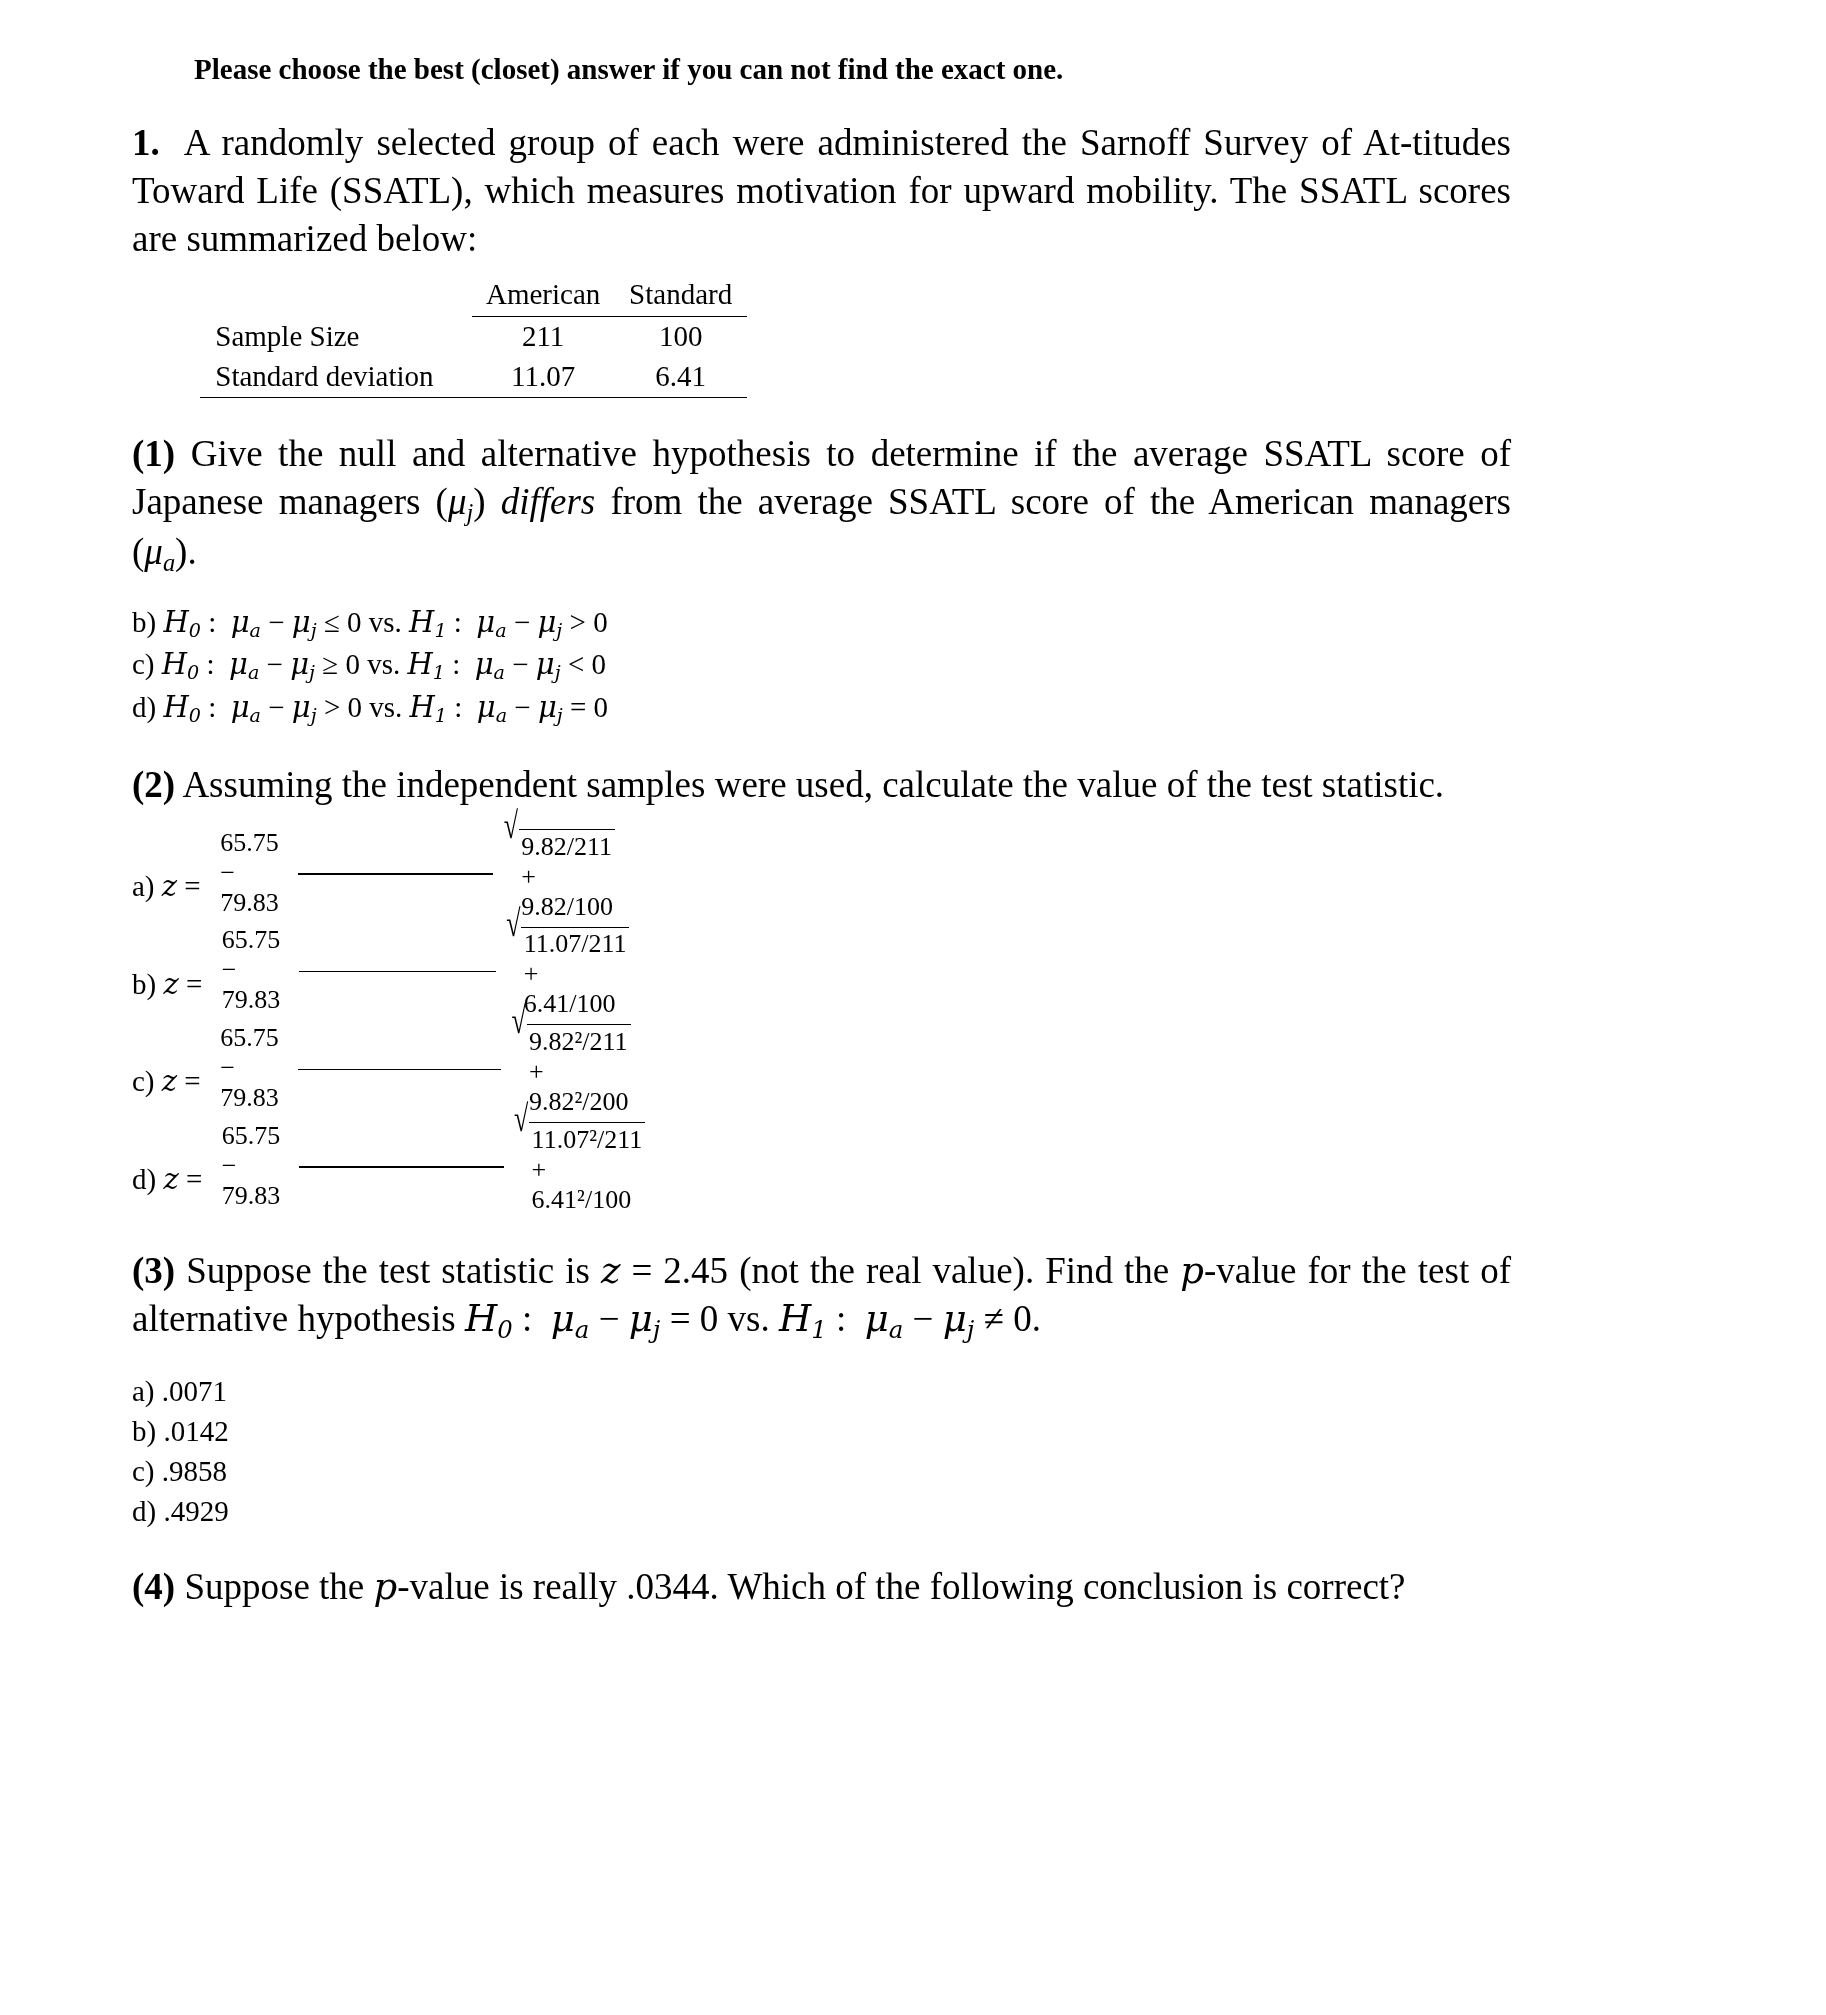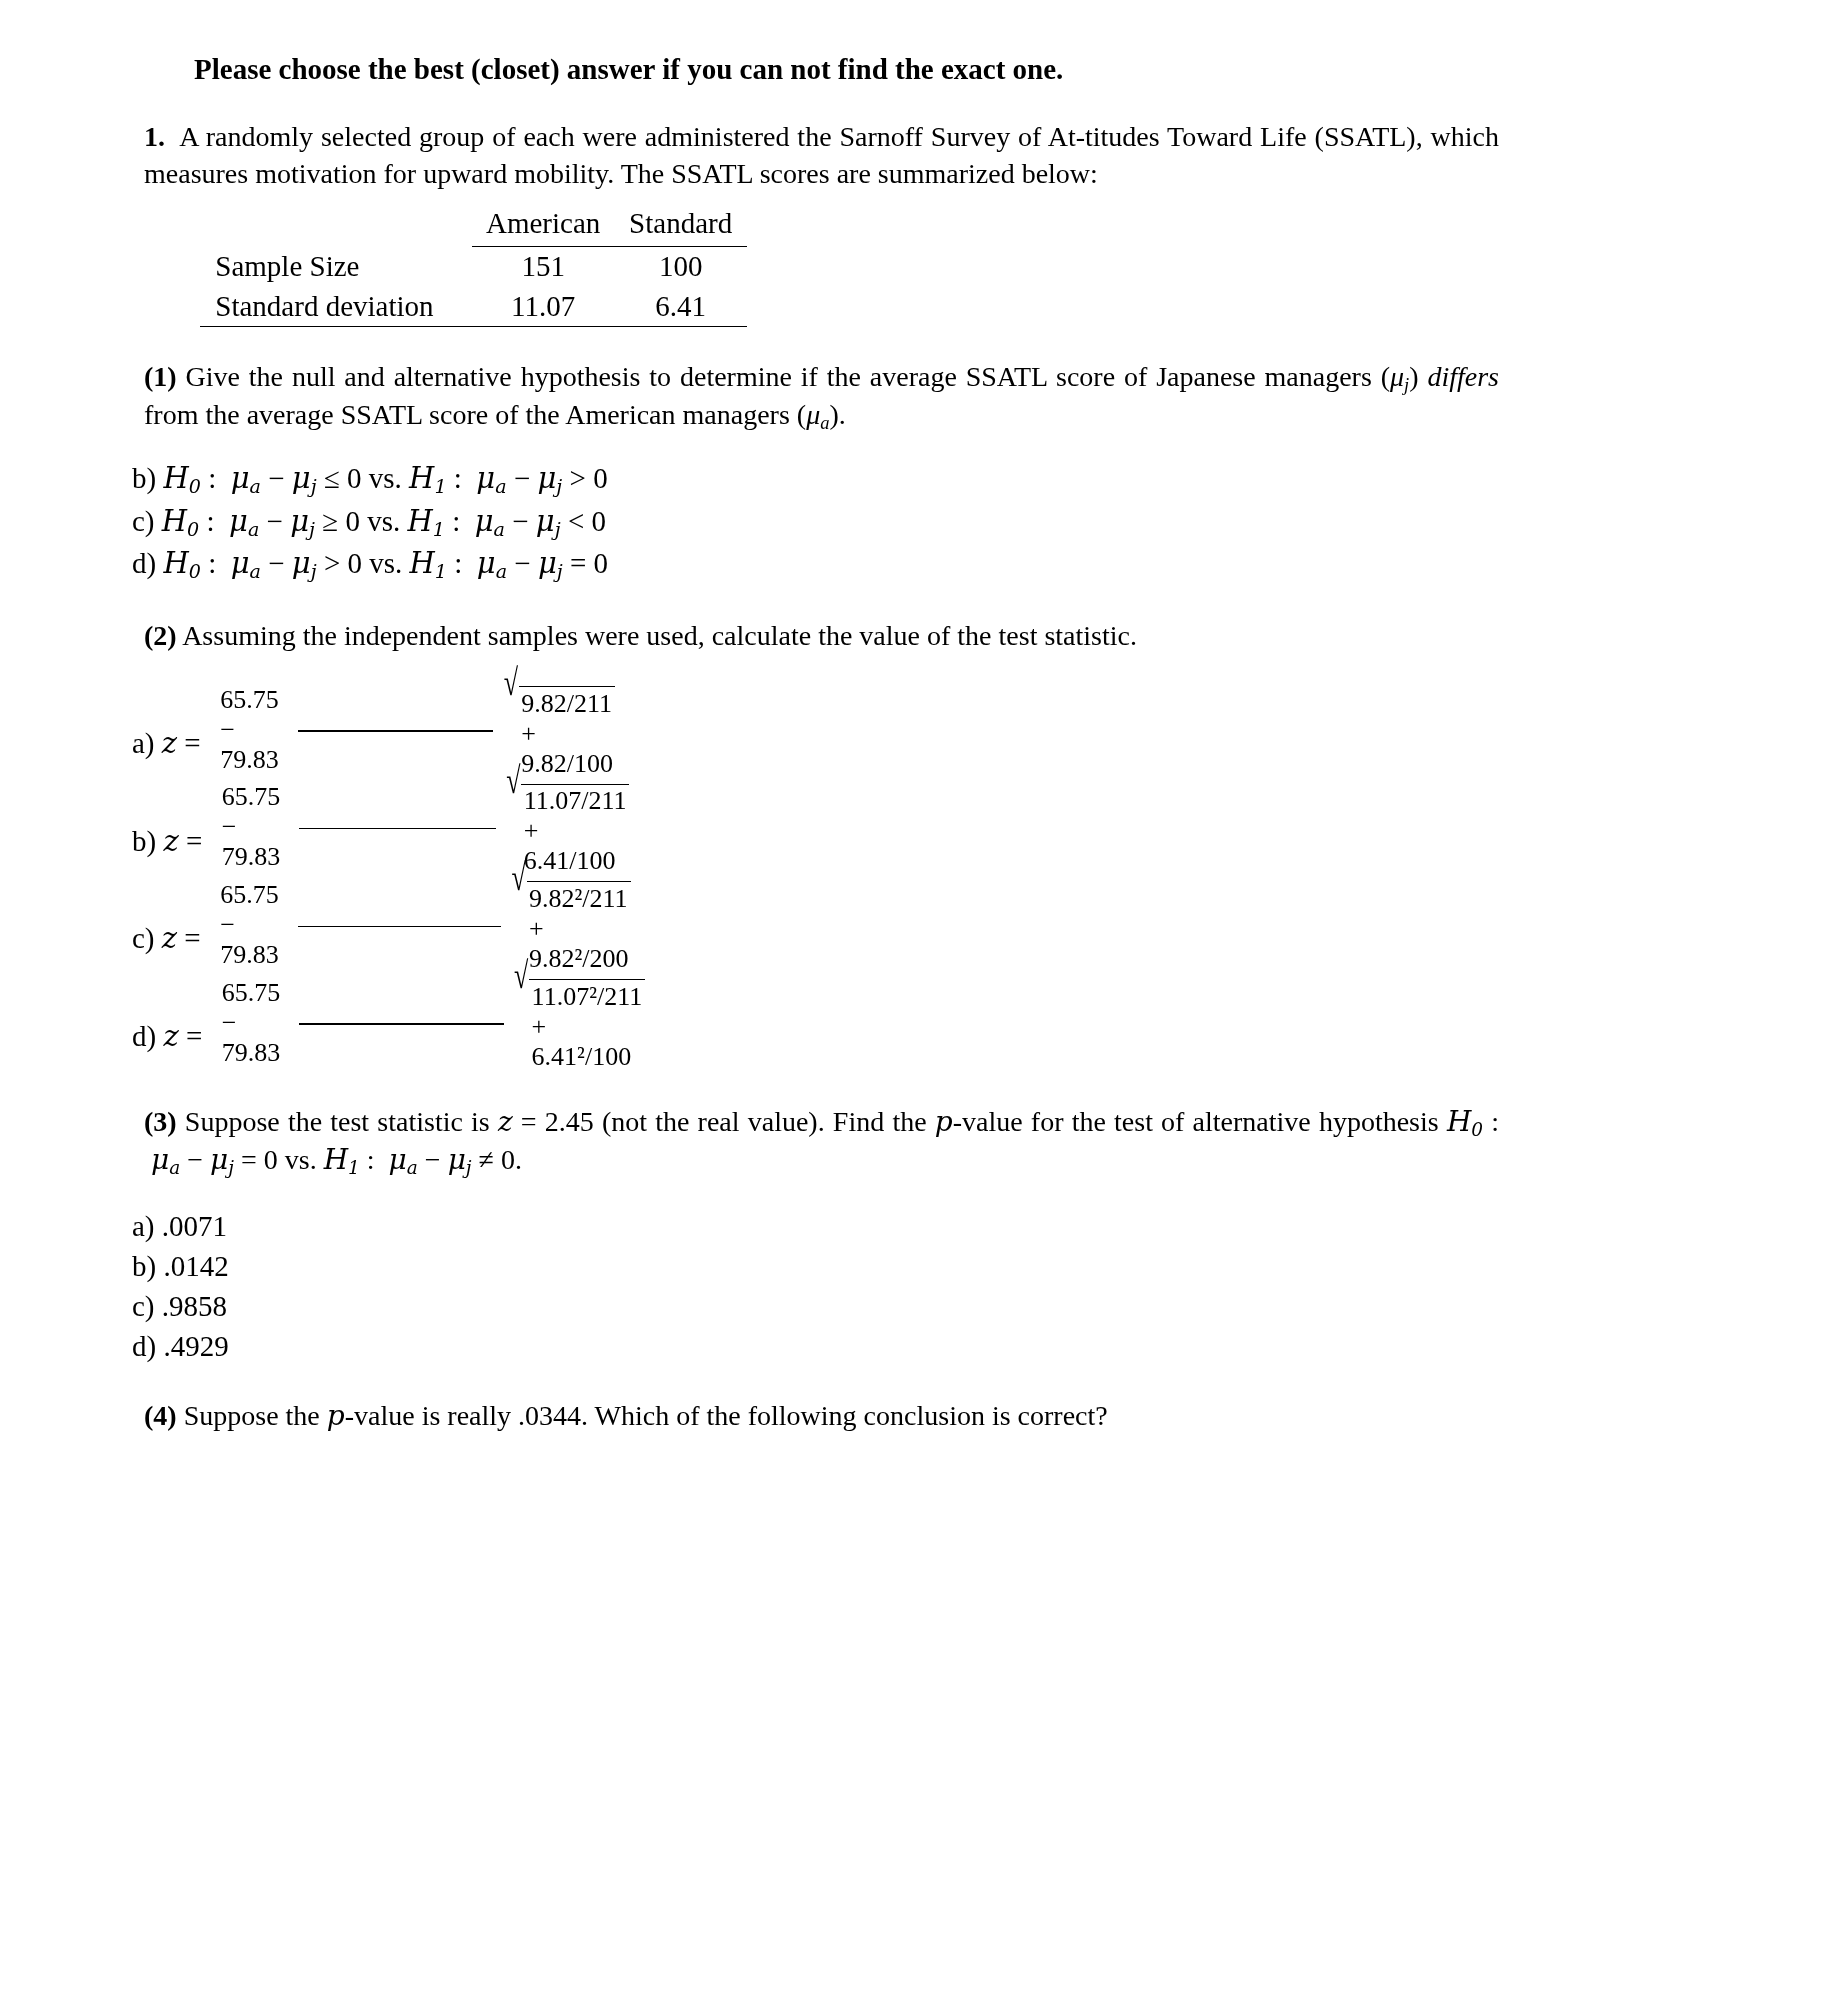--- a/index.html
+++ b/index.html
@@ -19,24 +19,24 @@
     padding: 51px 91px 25.5px 132px;
   }
   .heading {
     text-align: left;
     font-weight: bold;
     font-size: 29px;
     margin: 0 0 0 62px;
     line-height: 1.25;
   }
   .para {
-    font-size: 28px;
+    font-size: 37px;
     line-height: 1.30;
     text-align: justify;
-    margin: 12px;
+    margin: 0;
   }
   .q-block {
     margin-top: 32px;
   }
   .qnum {
     font-weight: bold;
   }
   
   .table-wrap {
     margin: 11px 0 0 0;
@@ -168,21 +168,21 @@
       <thead>
         <tr class="headrule">
           <th class="rowhead nohdr"></th>
           <th>American</th>
           <th>Standard</th>
         </tr>
       </thead>
       <tbody>
         <tr>
           <td>Sample Size</td>
-          <td>151</td>
+          <td>211</td>
           <td>100</td>
         </tr>
         <tr class="rule-bot">
           <td>Standard deviation</td>
           <td>11.07</td>
           <td>6.41</td>
         </tr>
       </tbody>
     </table>
   </div>

